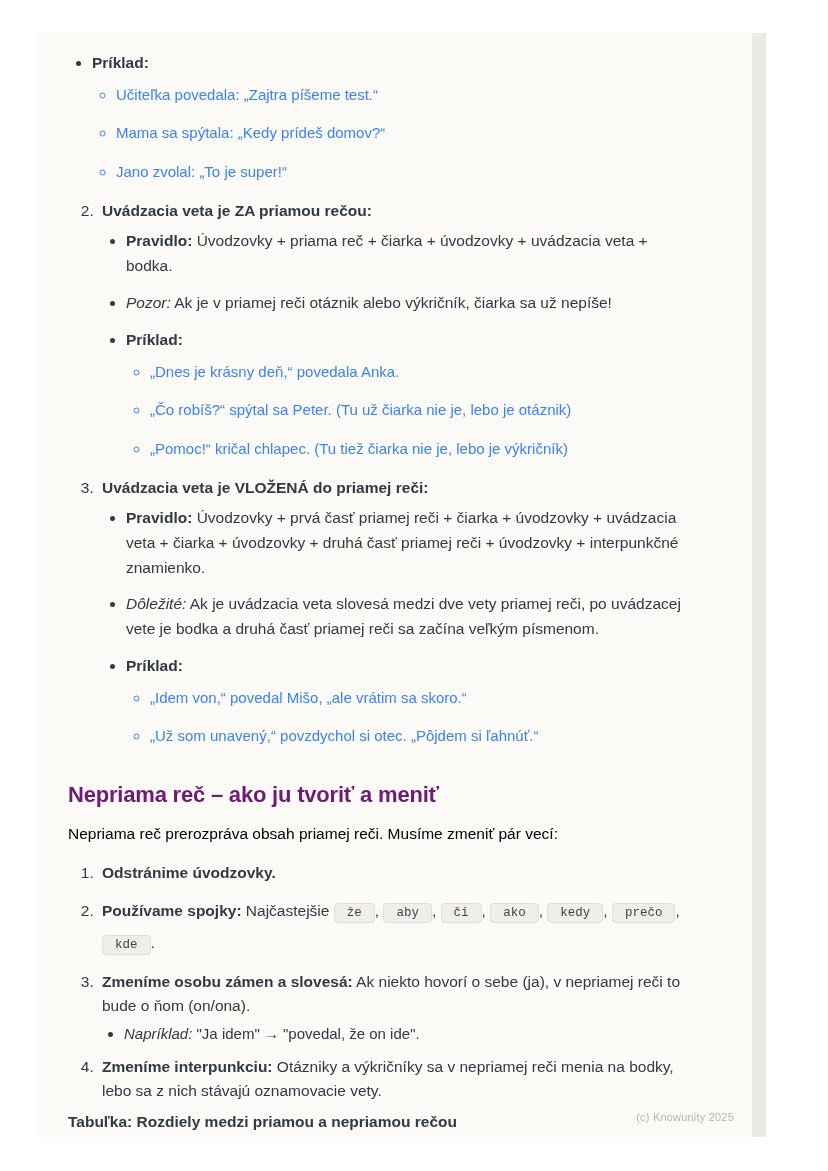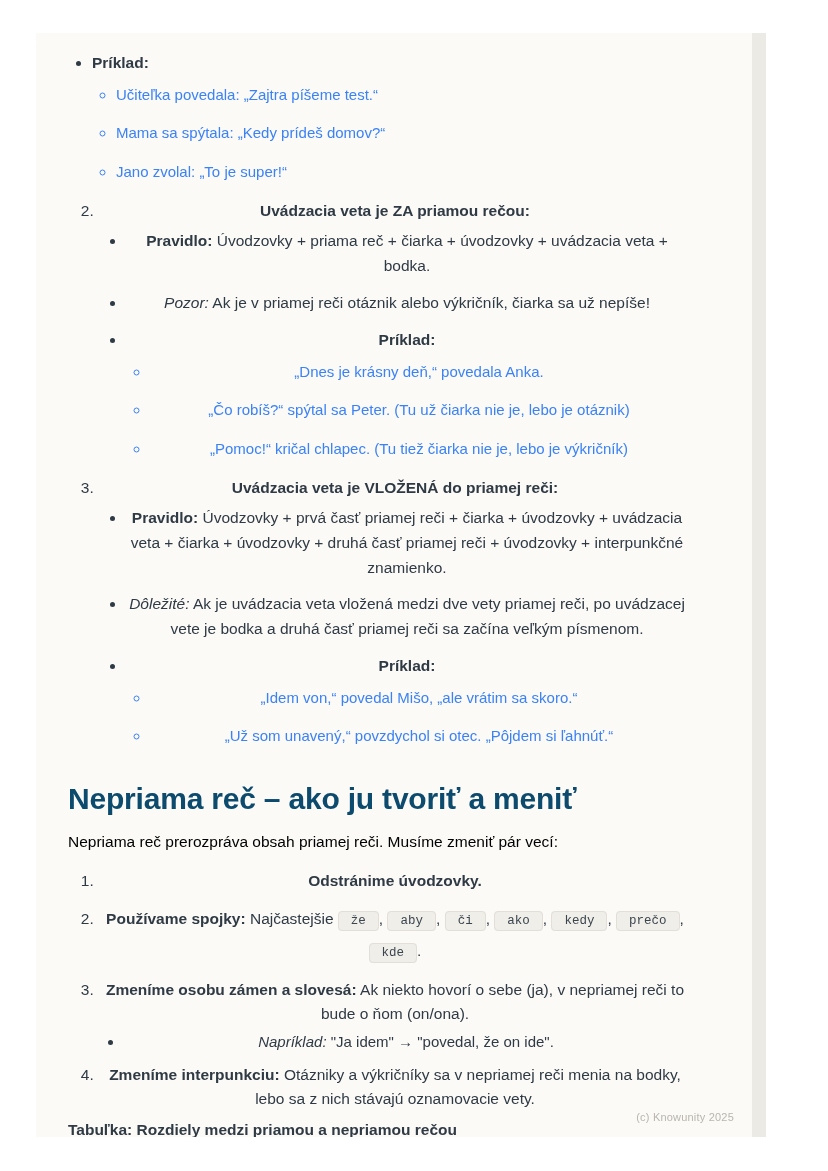--- a/index.html
+++ b/index.html
@@ -59,21 +59,20 @@
     margin: 0;
     padding-left: 30px;
     list-style-type: decimal;
   }
   ol.olist > li {
     margin: 0 0 4px 0;
     padding-left: 4px;
     font-size: 15.5px;
     line-height: 1.55;
     color: #2f3a44;
-    text-align: center;
   }
   ul.blist {
     margin: 6px 0 6px 0;
     padding-left: 24px;
     list-style-type: disc;
   }
   ul.blist > li {
     margin: 0 0 12px 0;
     font-size: 15.5px;
     line-height: 1.6;
@@ -96,23 +95,23 @@
     list-style-type: disc;
   }
   ul.dotlist > li {
     margin: 0 0 6px 0;
     font-size: 15px;
     line-height: 1.55;
   }
   .b { font-weight: bold; }
   .i { font-style: italic; }
   h2.heading {
-    font-size: 30px;
+    font-size: 22px;
     font-weight: bold;
-    color: #0c4a6e;
+    color: #701a75;
     margin: 34px 0 14px 0;
     letter-spacing: -0.2px;
   }
   p.para {
     font-size: 15.5px;
     line-height: 1.6;
     margin: 0 0 14px 0;
     color: #000000;
   }
   code.kw {
@@ -187,21 +186,21 @@
       </ol>
 
       <ol class="olist" start="3">
         <li>
           <span class="b">Uvádzacia veta je VLOŽENÁ do priamej reči:</span>
           <ul class="blist">
             <li>
               <span class="b">Pravidlo:</span><span> Úvodzovky + prvá časť priamej reči + čiarka + úvodzovky + uvádzacia veta + čiarka + úvodzovky + druhá časť priamej reči + úvodzovky + interpunkčné znamienko.</span>
             </li>
             <li>
-              <span class="i">Dôležité:</span><span> Ak je uvádzacia veta vložená medzi dve vety priamej reči, po uvádzacej vete je bodka a druhá časť priamej reči sa začína veľkým písmenom.</span>
+              <span class="i">Dôležité:</span><span> Ak je uvádzacia veta slovesá medzi dve vety priamej reči, po uvádzacej vete je bodka a druhá časť priamej reči sa začína veľkým písmenom.</span>
             </li>
             <li>
               <span class="b">Príklad:</span>
               <ul class="sublist">
                 <li>„Idem von,“ povedal Mišo, „ale vrátim sa skoro.“</li>
                 <li>„Už som unavený,“ povzdychol si otec. „Pôjdem si ľahnúť.“</li>
               </ul>
             </li>
           </ul>
         </li>

